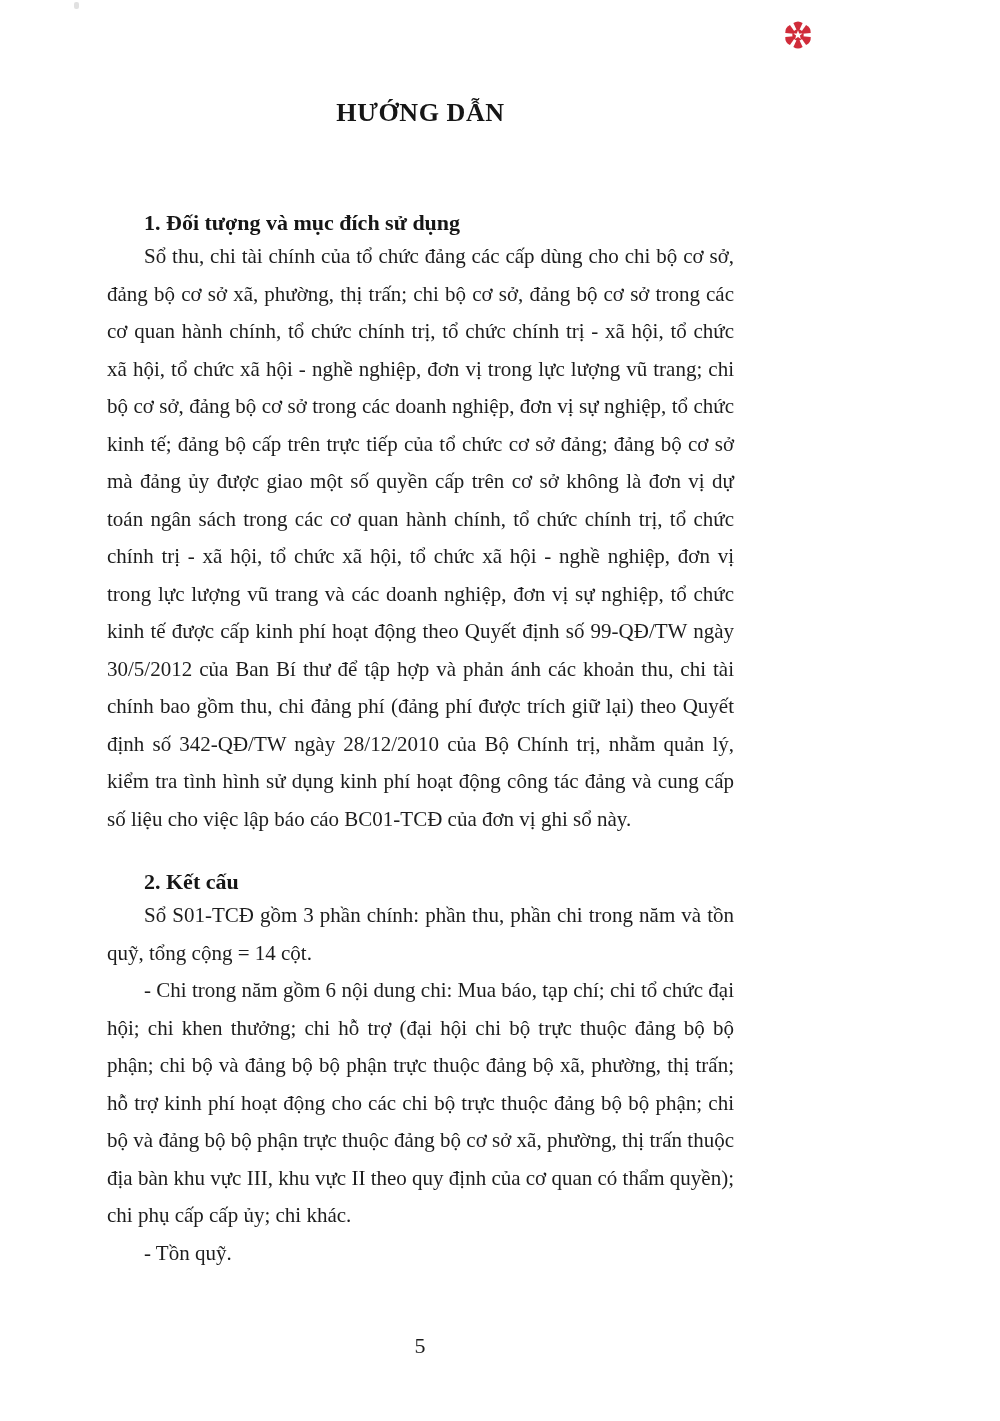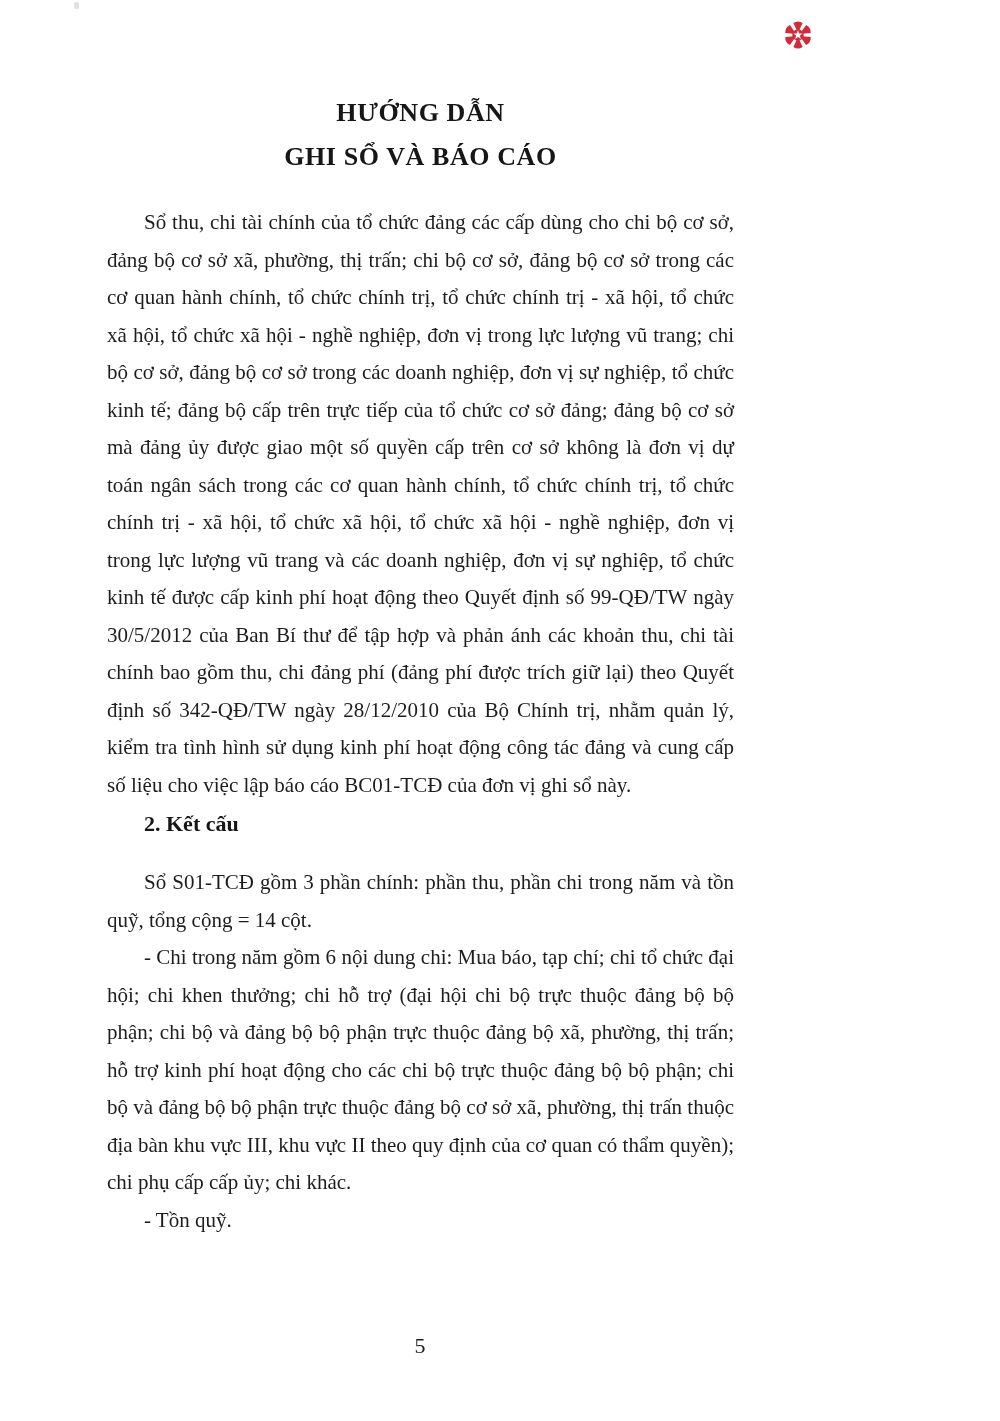--- a/index.html
+++ b/index.html
@@ -40,30 +40,30 @@
   }
   h2.sec-heading {
     font-size: 22px;
     font-weight: bold;
     margin: 0;
     line-height: 30px;
     text-indent: 37px;
     color: #161616;
   }
   #sec1-heading { margin-top: 73px; }
-  #sec2-heading { margin-top: 5px; }
+  #sec2-heading { margin-top: 29px; }
   p.body-par {
     margin: 0;
     font-size: 21px;
     line-height: 37.5px;
     text-align: justify;
     text-indent: 37px;
     color: #1d1d1d;
   }
-  p.lead { margin-top: 25px; }
+  p.lead { margin-top: 0; }
   .page-number {
     position: absolute;
     left: 0;
     right: 0;
     bottom: 62px;
     text-align: center;
     font-size: 22px;
     color: #1d1d1d;
   }
 </style>
@@ -84,23 +84,23 @@
         <path class="accent-fill" fill="#d02c3a" transform="rotate(240)" d="M0,-2.5 L-5.8,-15 Q0,-19 5.8,-15 Z"></path>
         <path class="accent-fill" fill="#d02c3a" transform="rotate(300)" d="M0,-2.5 L-5.8,-15 Q0,-19 5.8,-15 Z"></path>
         <circle class="accent-fill" fill="#d02c3a" cx="0" cy="0" r="7.2"></circle>
       </g>
       <path fill="#ffffff" d="M0,-6 L1.47,-2.02 L5.71,-1.85 L2.38,0.77 L3.53,4.85 L0,2.5 L-3.53,4.85 L-2.38,0.77 L-5.71,-1.85 L-1.47,-2.02 Z"></path>
     </svg>
   </div>
 
   <h1 class="doc-title">
     <span>HƯỚNG DẪN</span><br>
-    <span>GHI SỔ VÀ BÁO CÁO</span>
   </h1>
 
+  <h2 class="sec-heading" id="sec1-heading">1. Đối tượng và mục đích sử dụng</h2>
   <p class="body-par lead">Sổ thu, chi tài chính của tổ chức đảng các cấp dùng cho chi bộ cơ sở, đảng bộ cơ sở xã, phường, thị trấn; chi bộ cơ sở, đảng bộ cơ sở trong các cơ quan hành chính, tổ chức chính trị, tổ chức chính trị - xã hội, tổ chức xã hội, tổ chức xã hội - nghề nghiệp, đơn vị trong lực lượng vũ trang; chi bộ cơ sở, đảng bộ cơ sở trong các doanh nghiệp, đơn vị sự nghiệp, tổ chức kinh tế; đảng bộ cấp trên trực tiếp của tổ chức cơ sở đảng; đảng bộ cơ sở mà đảng ủy được giao một số quyền cấp trên cơ sở không là đơn vị dự toán ngân sách trong các cơ quan hành chính, tổ chức chính trị, tổ chức chính trị - xã hội, tổ chức xã hội, tổ chức xã hội - nghề nghiệp, đơn vị trong lực lượng vũ trang và các doanh nghiệp, đơn vị sự nghiệp, tổ chức kinh tế được cấp kinh phí hoạt động theo Quyết định số 99-QĐ/TW ngày 30/5/2012 của Ban Bí thư để tập hợp và phản ánh các khoản thu, chi tài chính bao gồm thu, chi đảng phí (đảng phí được trích giữ lại) theo Quyết định số 342-QĐ/TW ngày 28/12/2010 của Bộ Chính trị, nhằm quản lý, kiểm tra tình hình sử dụng kinh phí hoạt động công tác đảng và cung cấp số liệu cho việc lập báo cáo BC01-TCĐ của đơn vị ghi sổ này.</p>
 
   <h2 class="sec-heading" id="sec2-heading">2. Kết cấu</h2>
   <p class="body-par lead">Sổ S01-TCĐ gồm 3 phần chính: phần thu, phần chi trong năm và tồn quỹ, tổng cộng = 14 cột.</p>
   <p class="body-par">- Chi trong năm gồm 6 nội dung chi: Mua báo, tạp chí; chi tổ chức đại hội; chi khen thưởng; chi hỗ trợ (đại hội chi bộ trực thuộc đảng bộ bộ phận; chi bộ và đảng bộ bộ phận trực thuộc đảng bộ xã, phường, thị trấn; hỗ trợ kinh phí hoạt động cho các chi bộ trực thuộc đảng bộ bộ phận; chi bộ và đảng bộ bộ phận trực thuộc đảng bộ cơ sở xã, phường, thị trấn thuộc địa bàn khu vực III, khu vực II theo quy định của cơ quan có thẩm quyền); chi phụ cấp cấp ủy; chi khác.</p>
   <p class="body-par">- Tồn quỹ.</p>
 
   <div class="page-number">5</div>
 
 </div>

